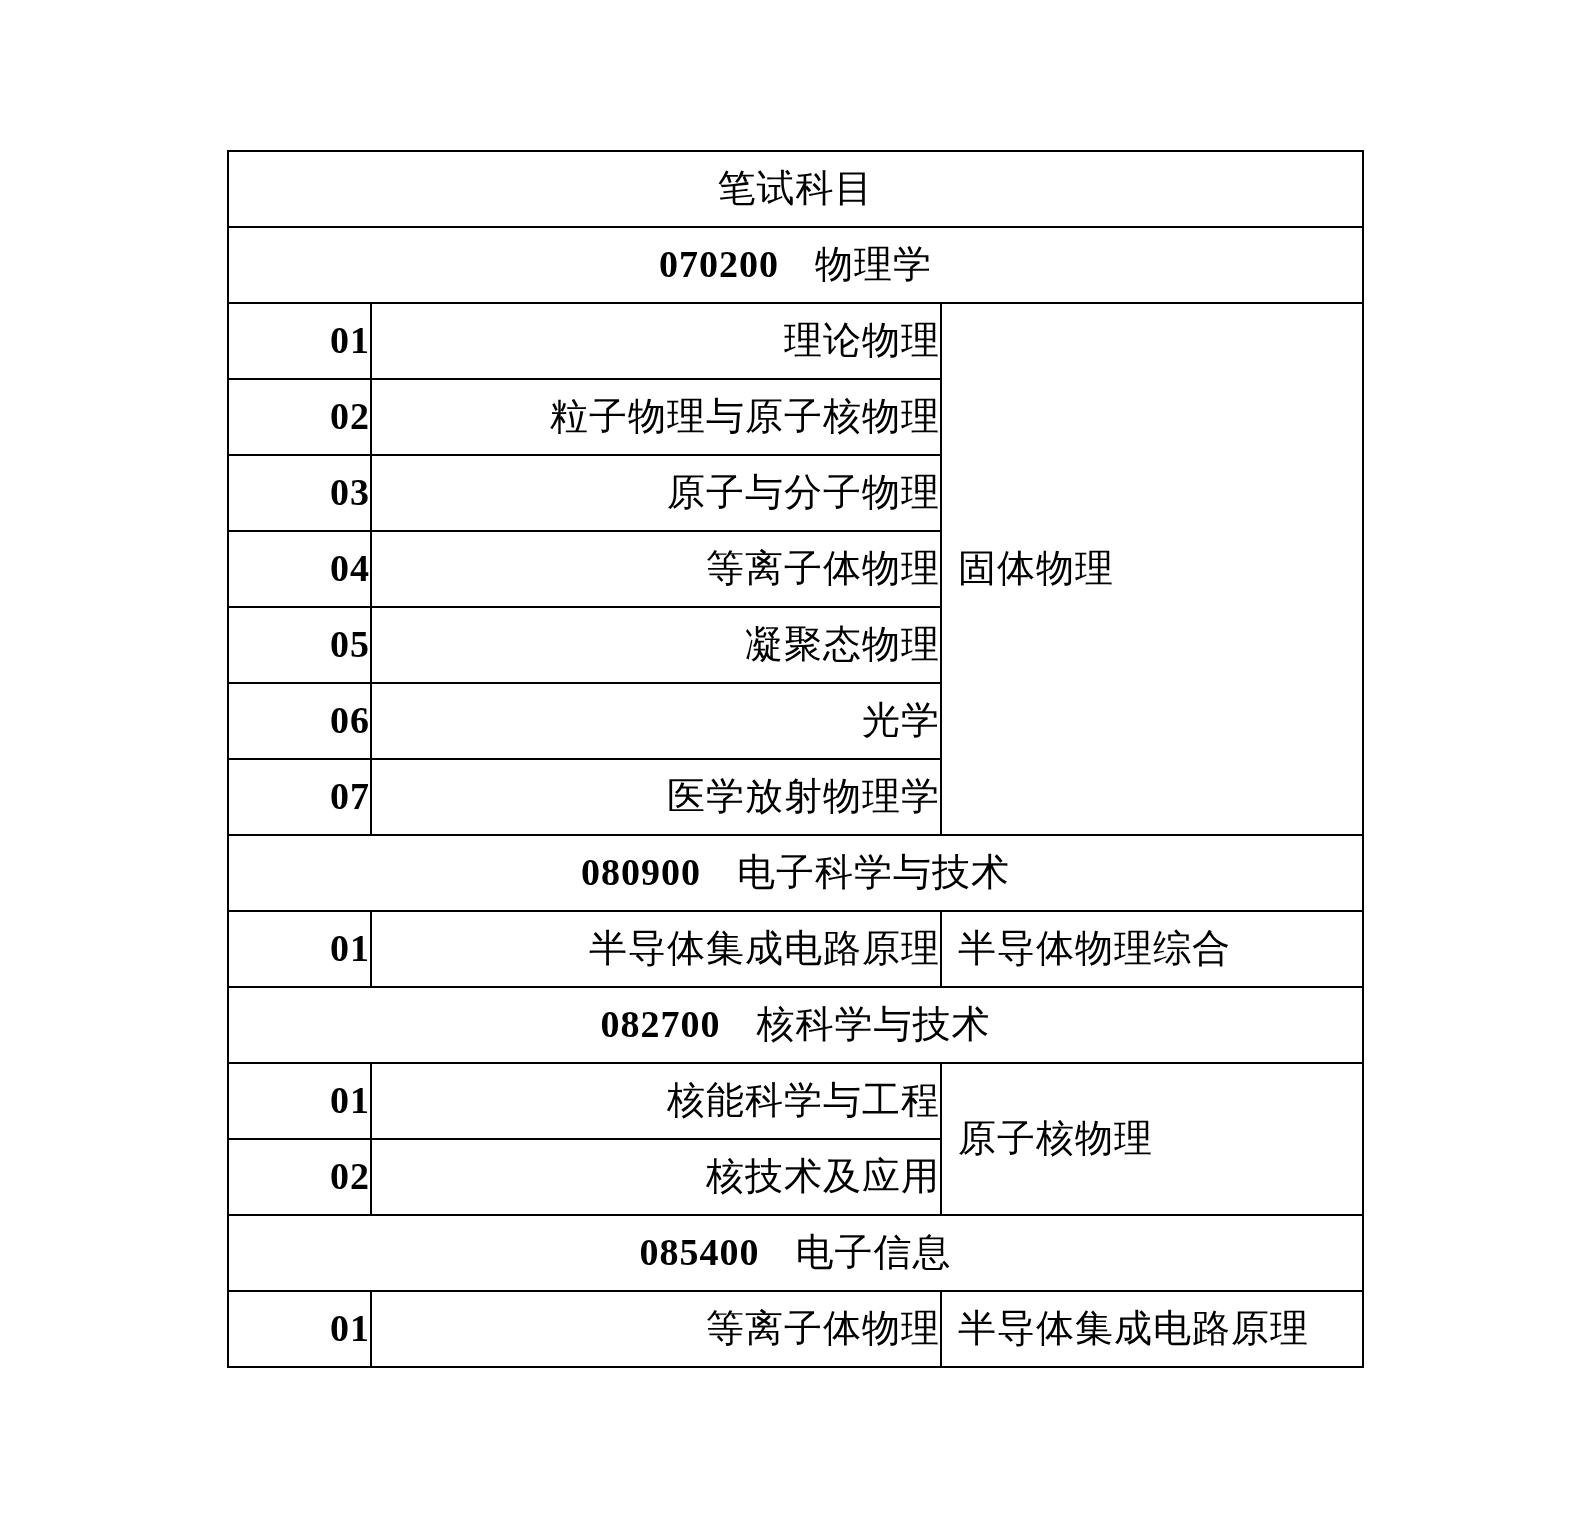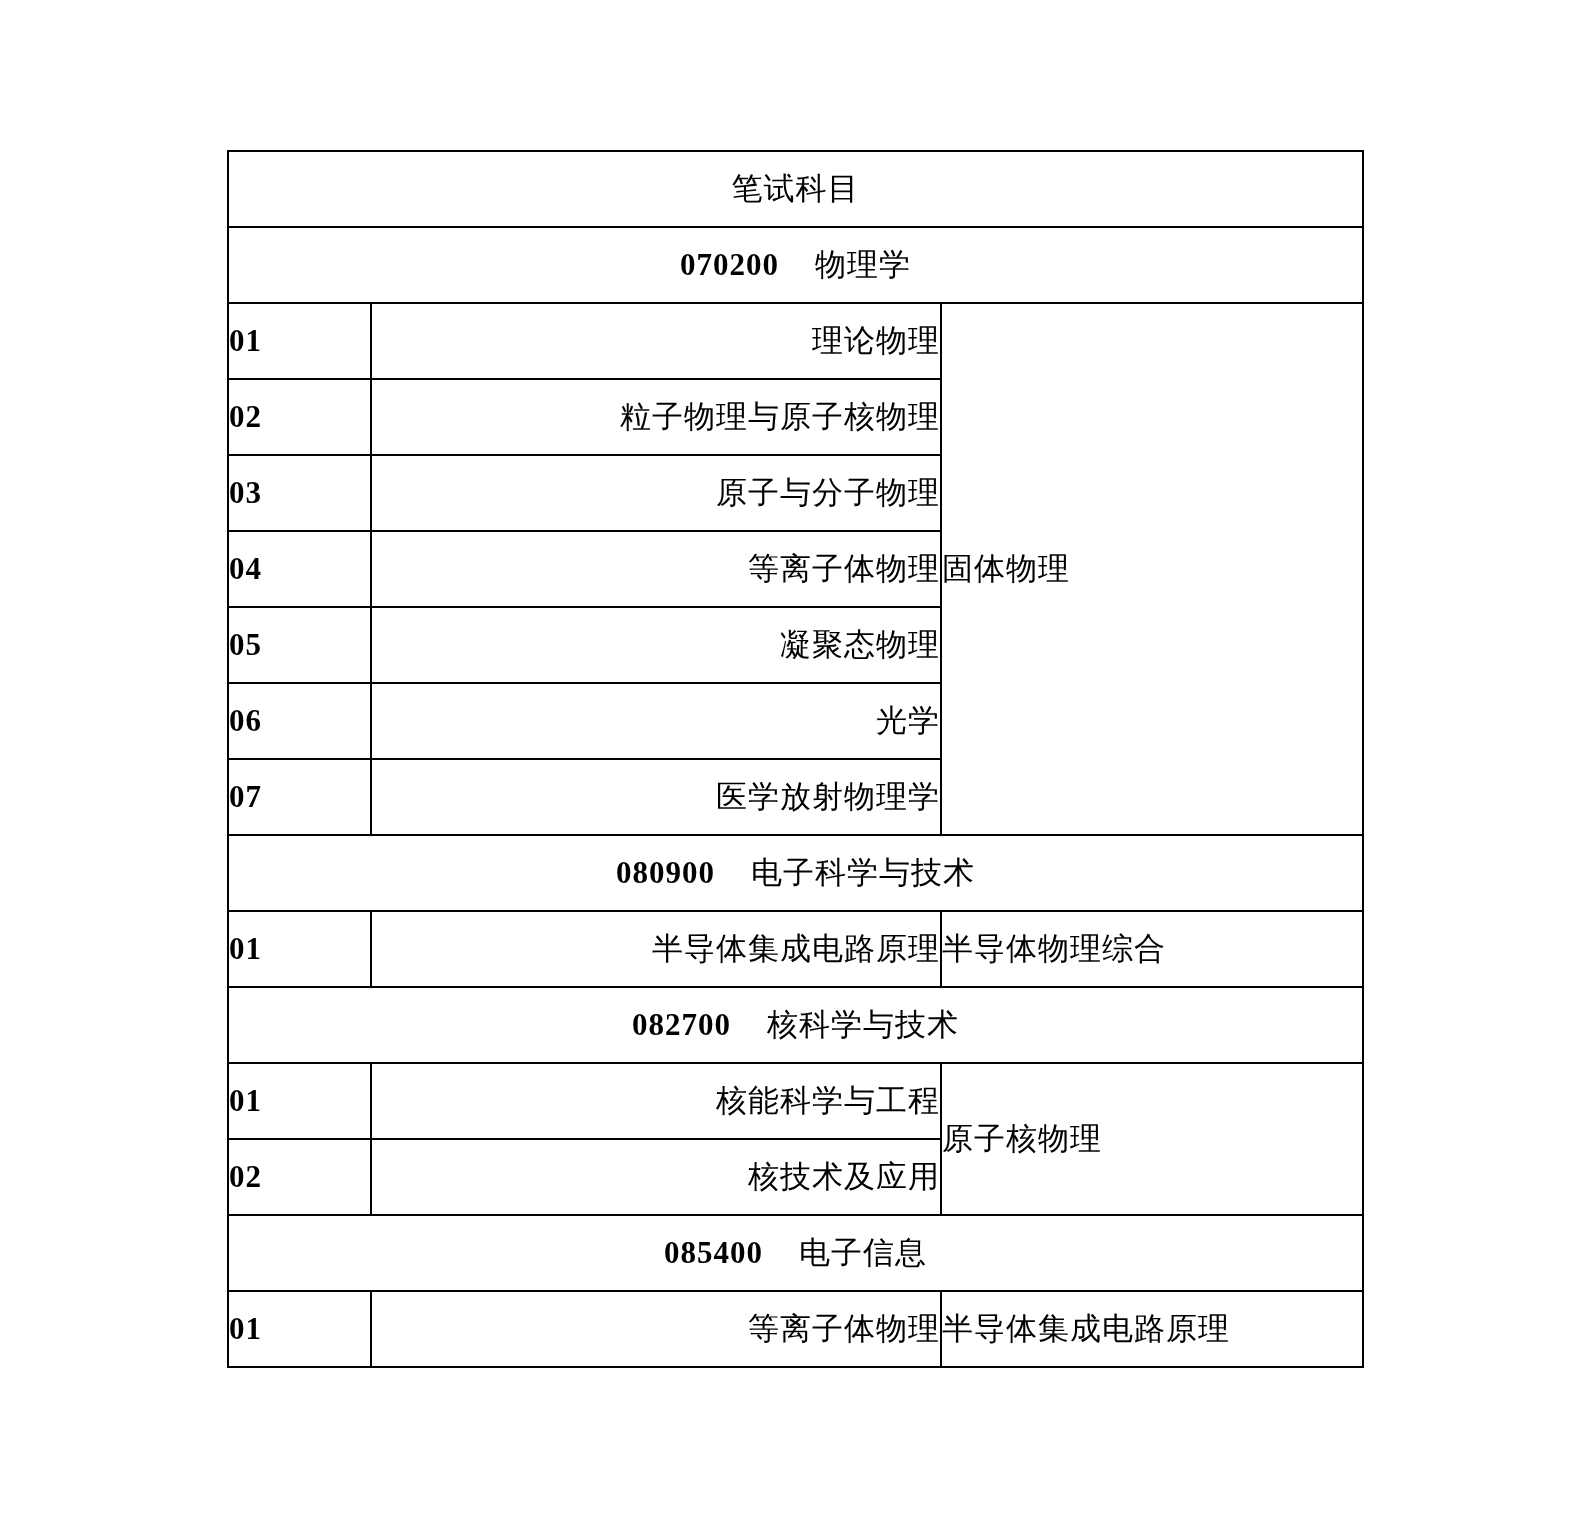--- a/index.html
+++ b/index.html
@@ -20,48 +20,48 @@
     position: absolute;
     left: 227px;
     top: 150px;
     width: 1135px;
     border-collapse: collapse;
     table-layout: fixed;
   }
   .doc-table td {
     border: 2px solid #000000;
     vertical-align: middle;
-    font-size: 31px;
+    font-size: 38px;
     line-height: 1.1;
     letter-spacing: 1px;
     padding: 0;
     overflow: hidden;
   }
   .doc-table tr { height: 76px; }
   td.title-cell {
     text-align: center;
   }
   td.section-cell {
     text-align: center;
   }
   .code {
     font-weight: bold;
     margin-right: 36px;
     letter-spacing: 1px;
   }
   td.no-cell {
-    text-align: left;
+    text-align: right;
     font-weight: bold;
   }
   td.major-cell {
     padding-left: 16px;
     text-align: right;
   }
   td.exam-cell {
-    padding-left: 0;
+    padding-left: 16px;
     text-align: left;
   }
 </style>
 </head>
 <body>
 
 <div class="page">
   <table class="doc-table">
     <colgroup>
       <col style="width:143px">

